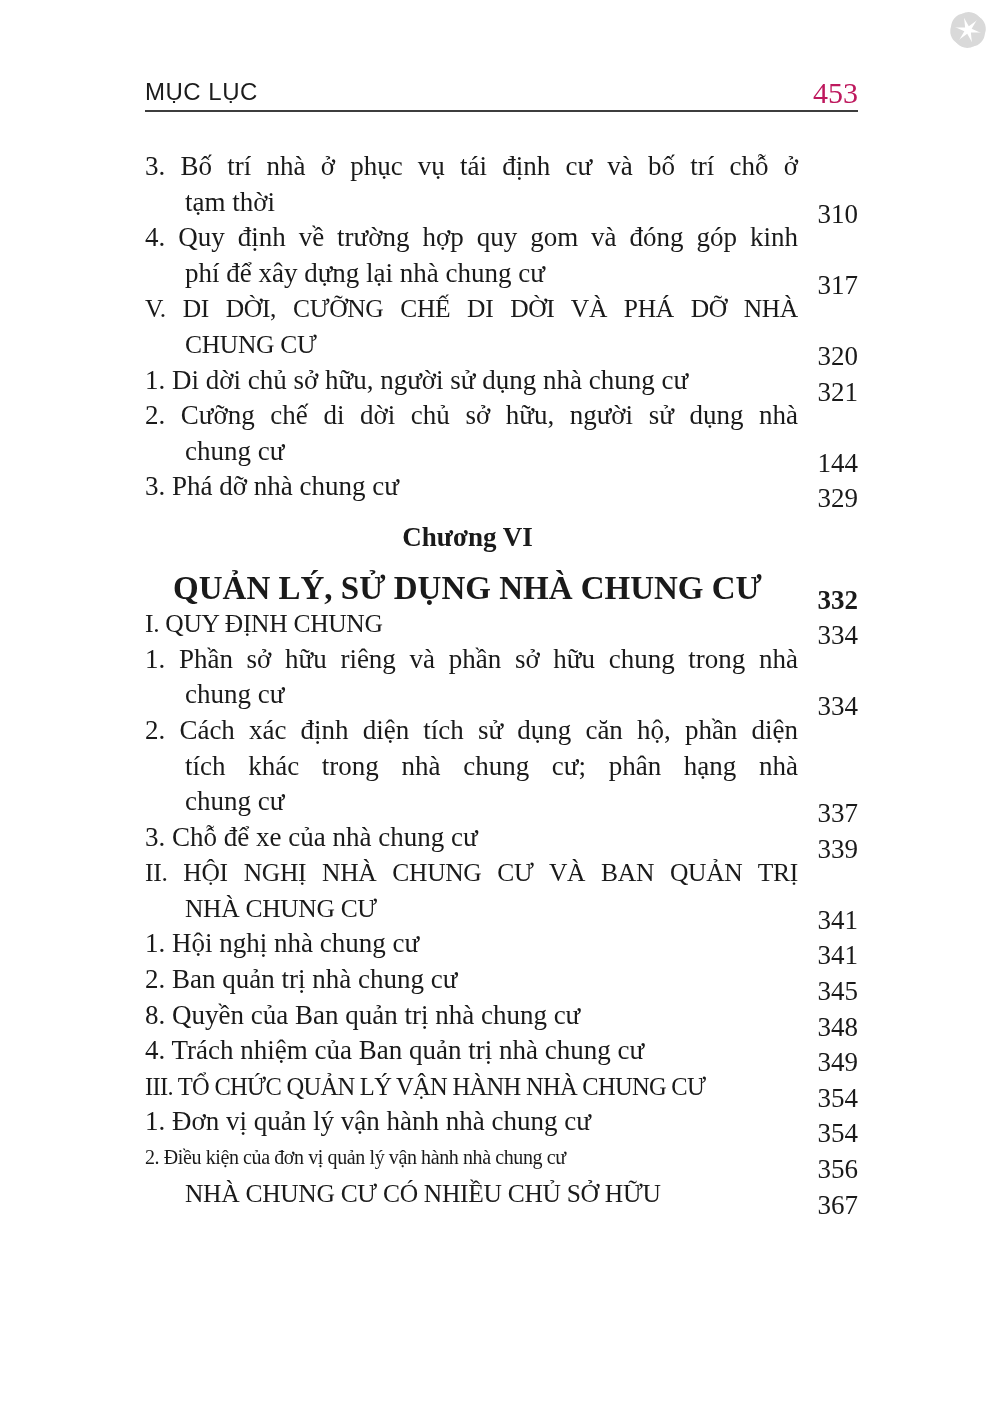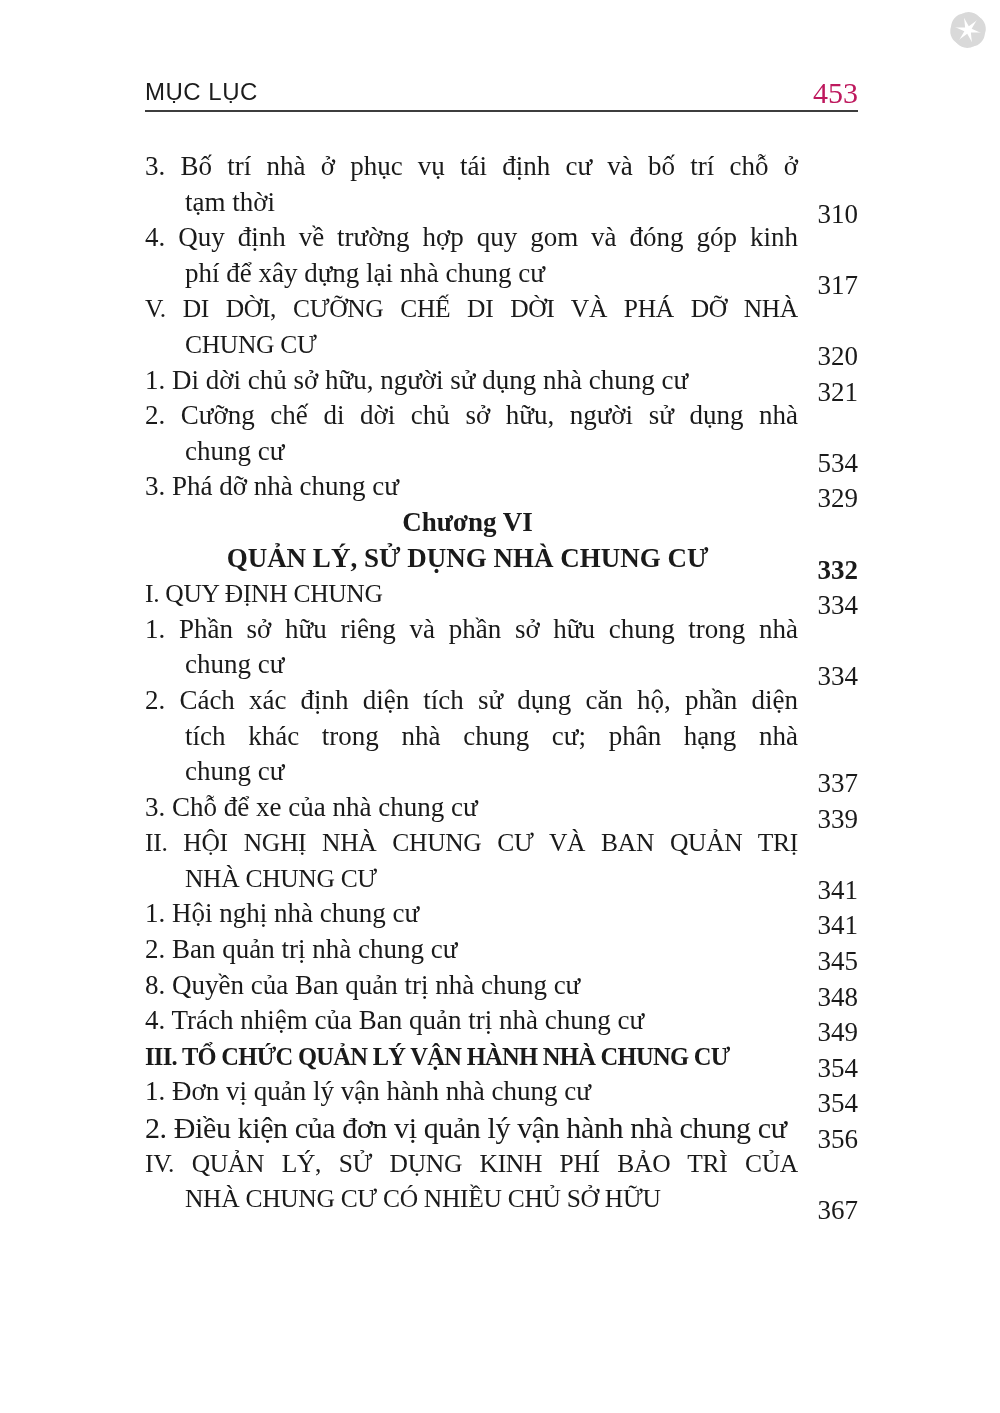--- a/index.html
+++ b/index.html
@@ -66,25 +66,25 @@
     line-height: 35.6px;
     min-height: 35.6px;
     white-space: nowrap;
   }
   .row .txt { display: block; margin-right: 60px; }
   .row .pg  { position: absolute; right: 0; top: 12px; font-size: 27px; }
   .row.just { white-space: normal; }
   .row.just .txt { text-align: justify; text-align-last: justify; }
   .row.cont .txt { padding-left: 40px; }
   .row.caps .txt { font-size: 25.5px; letter-spacing: -0.3px; }
-  .row.tight .txt { font-size: 24.5px; letter-spacing: -0.7px; font-weight: bold; }
-  .row.tightsm .txt { font-size: 30px; letter-spacing: -0.4px; }
+  .row.tight .txt { font-size: 24.5px; letter-spacing: -0.7px; }
+  .row.tightsm .txt { font-size: 20px; letter-spacing: -0.4px; }
   .row.bold { font-weight: bold; }
-  .row.center .txt { text-align: right; text-align-last: center; margin-right: 68px; }
-  .row.center.caps .txt { font-size: 27px; letter-spacing: 0; }
+  .row.center .txt { text-align: right; text-align-last: center; margin-right: 68px; margin-top: 15px; }
+  .row.center.caps .txt { font-size: 33px; letter-spacing: 0; }
 </style>
 </head>
 <body>
 
 <div class="page">
 
   <svg class="ornament" viewBox="-20 -20 40 40" xmlns="http://www.w3.org/2000/svg">
     <g fill="#d9d9d9" transform="rotate(12)">
       <path d="M0,-3.5 L-8.5,-13 A 12.5 12.5 0 0 1 8.5,-13 Z" transform="rotate(0)"></path>
       <path d="M0,-3.5 L-8.5,-13 A 12.5 12.5 0 0 1 8.5,-13 Z" transform="rotate(60)"></path>
@@ -125,21 +125,21 @@
       </div>
       <div class="row">
         <span class="txt">1. Di dời chủ sở hữu, người sử dụng nhà chung cư</span>
         <span class="pg">321</span>
       </div>
       <div class="row just">
         <span class="txt">2. Cưỡng chế di dời chủ sở hữu, người sử dụng nhà</span>
       </div>
       <div class="row cont">
         <span class="txt">chung cư</span>
-        <span class="pg">534</span>
+        <span class="pg">144</span>
       </div>
       <div class="row">
         <span class="txt">3. Phá dỡ nhà chung cư</span>
         <span class="pg">329</span>
       </div>
       <div class="row center bold">
         <span class="txt">Chương VI</span>
       </div>
       <div class="row center bold caps">
         <span class="txt">QUẢN LÝ, SỬ DỤNG NHÀ CHUNG CƯ</span>
@@ -198,22 +198,19 @@
         <span class="pg">354</span>
       </div>
       <div class="row">
         <span class="txt">1. Đơn vị quản lý vận hành nhà chung cư</span>
         <span class="pg">354</span>
       </div>
       <div class="row tightsm">
         <span class="txt">2. Điều kiện của đơn vị quản lý vận hành nhà chung cư</span>
         <span class="pg">356</span>
       </div>
-      <div class="row caps just">
-        <span class="txt">IV. QUẢN LÝ, SỬ DỤNG KINH PHÍ BẢO TRÌ CỦA</span>
-      </div>
       <div class="row caps cont">
         <span class="txt">NHÀ CHUNG CƯ CÓ NHIỀU CHỦ SỞ HỮU</span>
         <span class="pg">367</span>
       </div>
     </div>
 
 </div>
 
 </body></html>

